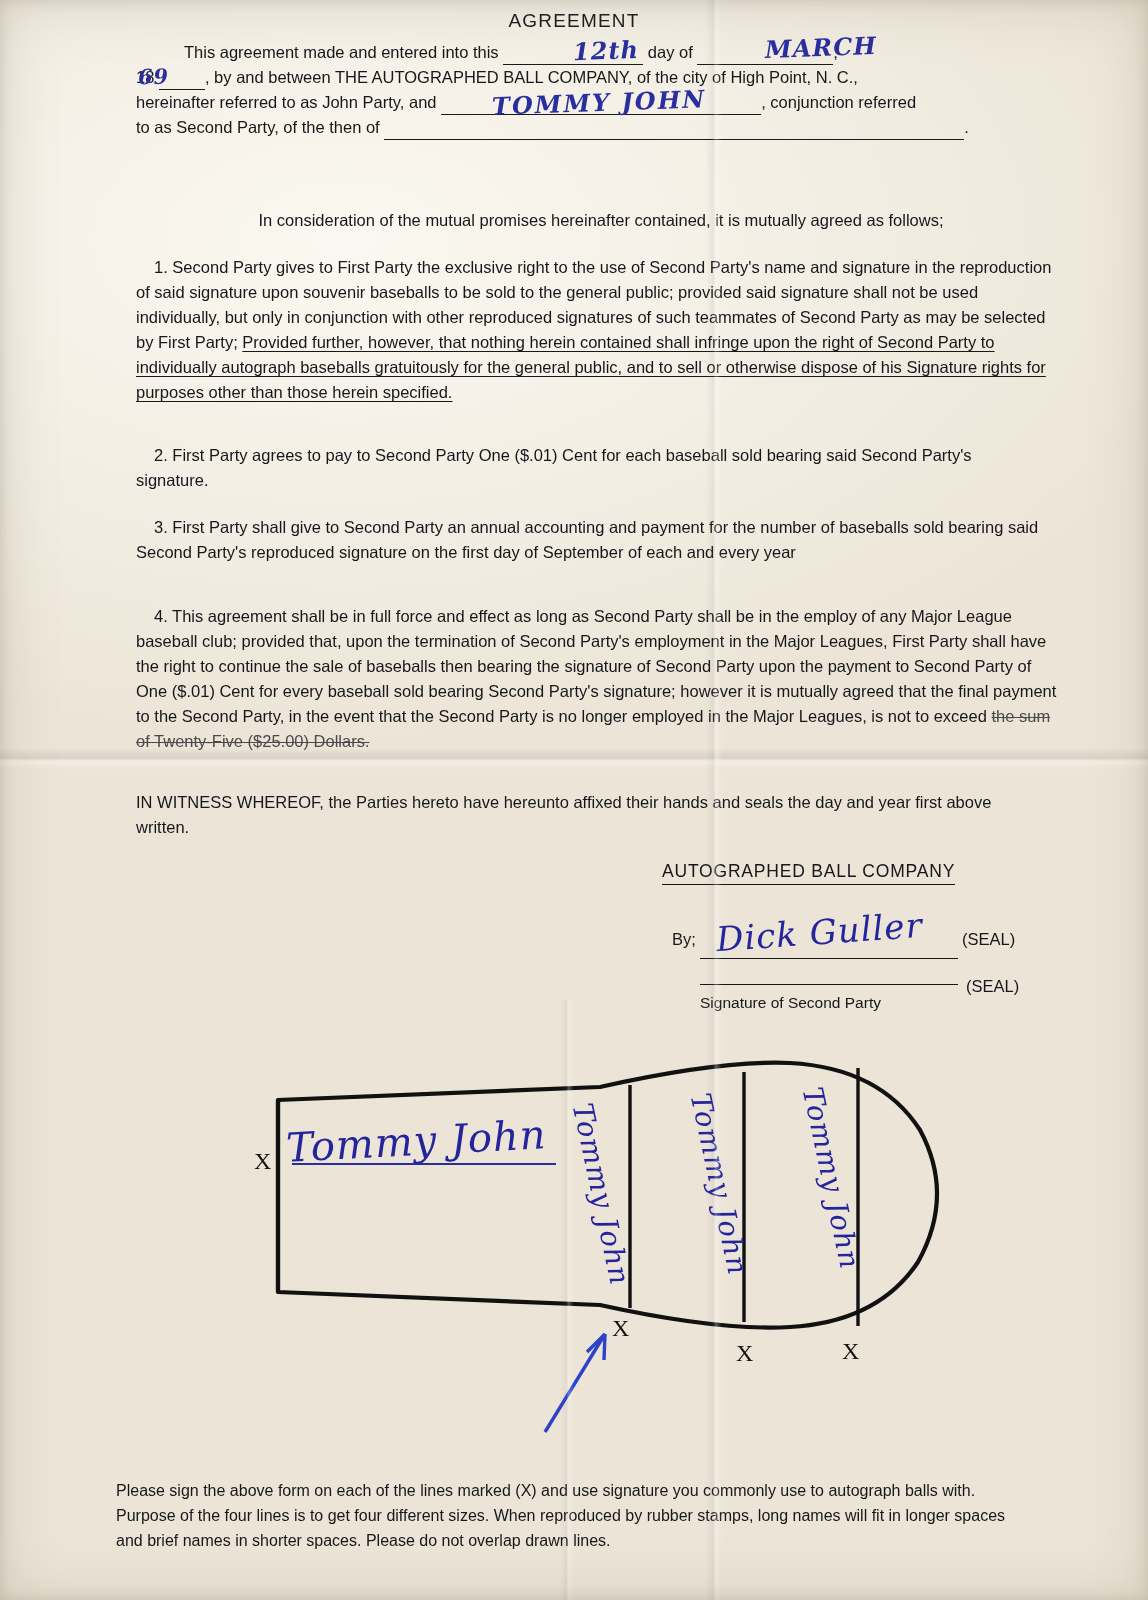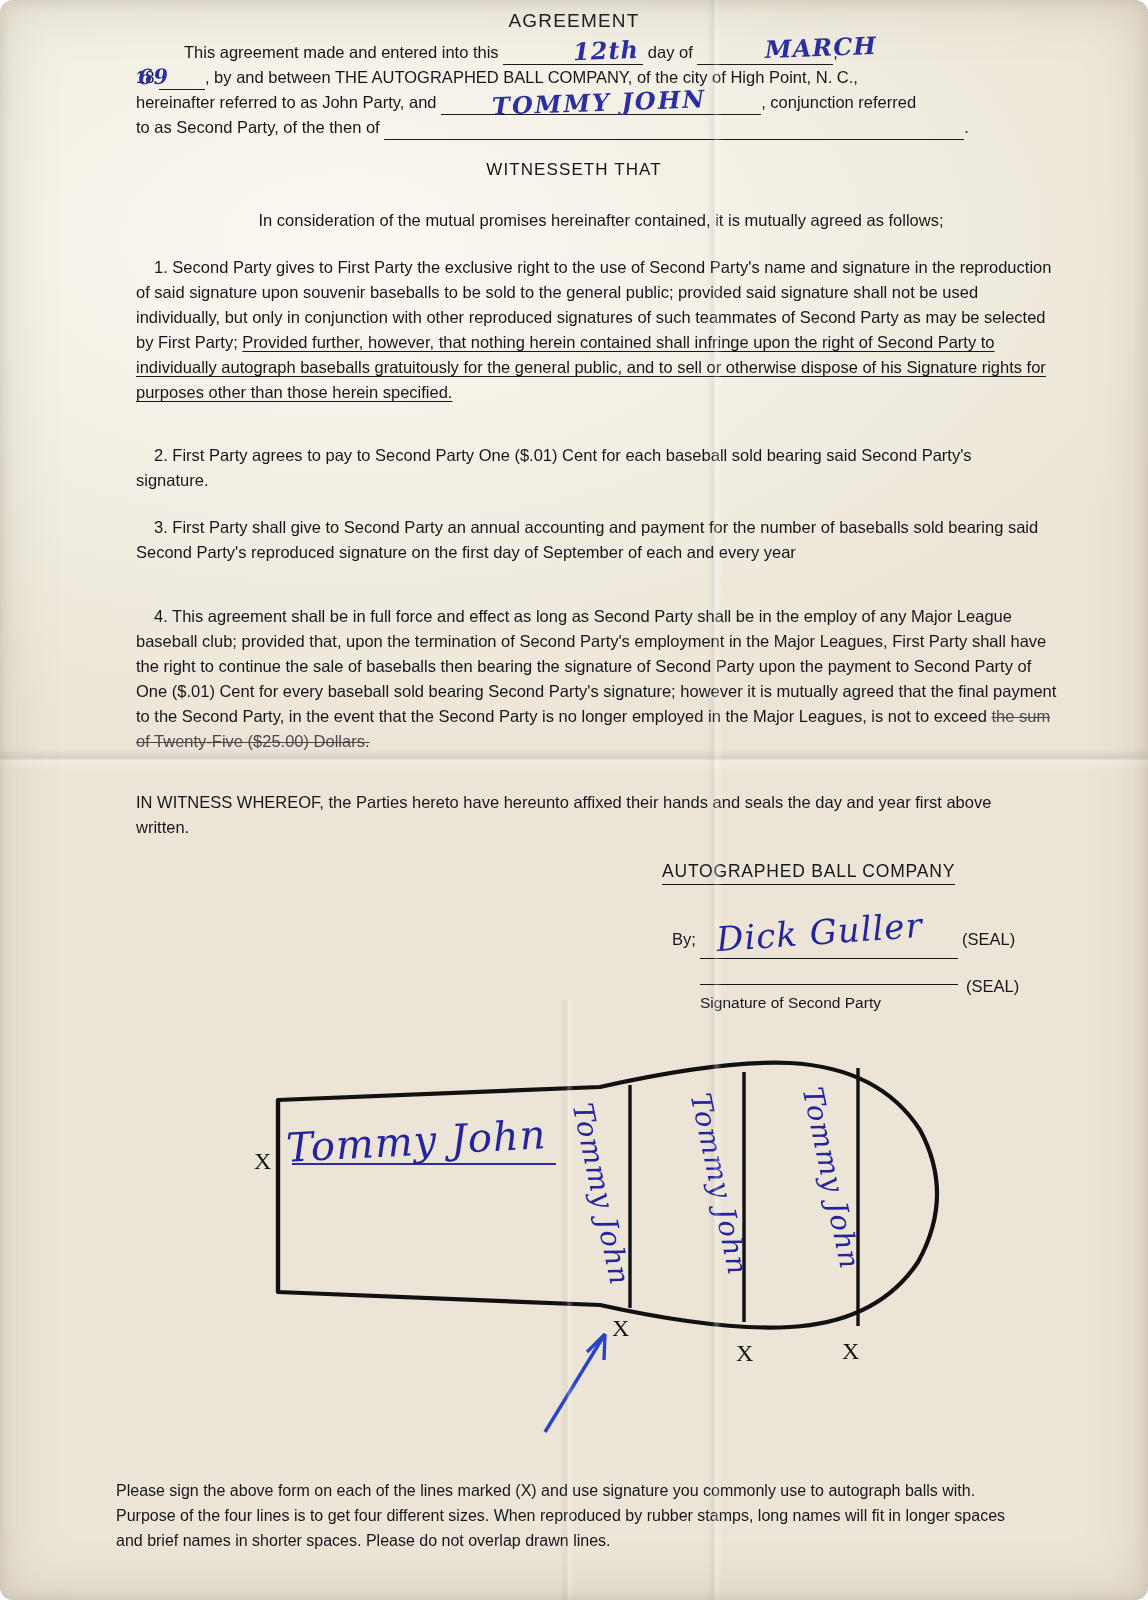--- a/index.html
+++ b/index.html
@@ -12,21 +12,20 @@
   }
   #page {
     position: relative;
     width: 1148px;
     height: 1600px;
     overflow: hidden;
     background: #f3efe6;
     background-image:
       radial-gradient(ellipse 900px 500px at 30% 15%, #fbf8f1 0%, #f2ede2 60%, #ece5d7 100%),
       linear-gradient(100deg, rgba(0,0,0,0.04) 0%, rgba(255,255,255,0.0) 18%, rgba(0,0,0,0.03) 42%, rgba(255,255,255,0.0) 66%, rgba(0,0,0,0.04) 100%);
-    border-radius: 13px;
   }
   
   .crease {
     position: absolute;
     pointer-events: none;
   }
   .crease-h1 {
     left: 0; right: 0; top: 748px; height: 22px;
     background: linear-gradient(180deg, rgba(0,0,0,0.0) 0%, rgba(120,110,95,0.16) 45%, rgba(255,255,255,0.35) 60%, rgba(0,0,0,0.0) 100%);
   }
@@ -194,21 +193,20 @@
       <br>
       <span>to as Second Party, of the then of</span>
       <span class="underline-run" style="width:580px; vertical-align:bottom;"></span><span>.</span>
     </div>
 
     <div class="hand hand-md" style="left:573px; top:36px;">12th</div>
     <div class="hand hand-md" style="left:765px; top:33px;">MARCH</div>
     <div class="hand hand-sm" style="left:138px; top:64px;">69</div>
     <div class="hand hand-md" style="left:492px; top:88px; letter-spacing:2px;">TOMMY JOHN</div>
 
-    <div class="typed wit">WITNESSETH THAT</div>
 
     <div class="para center" style="left:116px; top:208px; width:930px;">In consideration of the mutual promises hereinafter contained, it is mutually agreed as follows;</div>
 
     <div class="para" style="left:116px; top:255px; width:930px;">
       <span style="display:inline-block;width:18px;"></span><span>1.</span>
       <span>Second Party gives to First Party the exclusive right to the use of Second Party's name and signature in the reproduction of said signature upon souvenir baseballs to be sold to the general public; provided said signature shall not be used individually, but only in conjunction with other reproduced signatures of such teammates of Second Party as may be selected by First Party;</span>
       <span class="u-txt">Provided further, however, that nothing herein contained shall infringe upon the right of Second Party to individually autograph baseballs gratuitously for the general public, and to sell or otherwise dispose of his Signature rights for purposes other than those herein specified.</span>
     </div>
 
     <div class="para" style="left:116px; top:443px; width:900px;">

